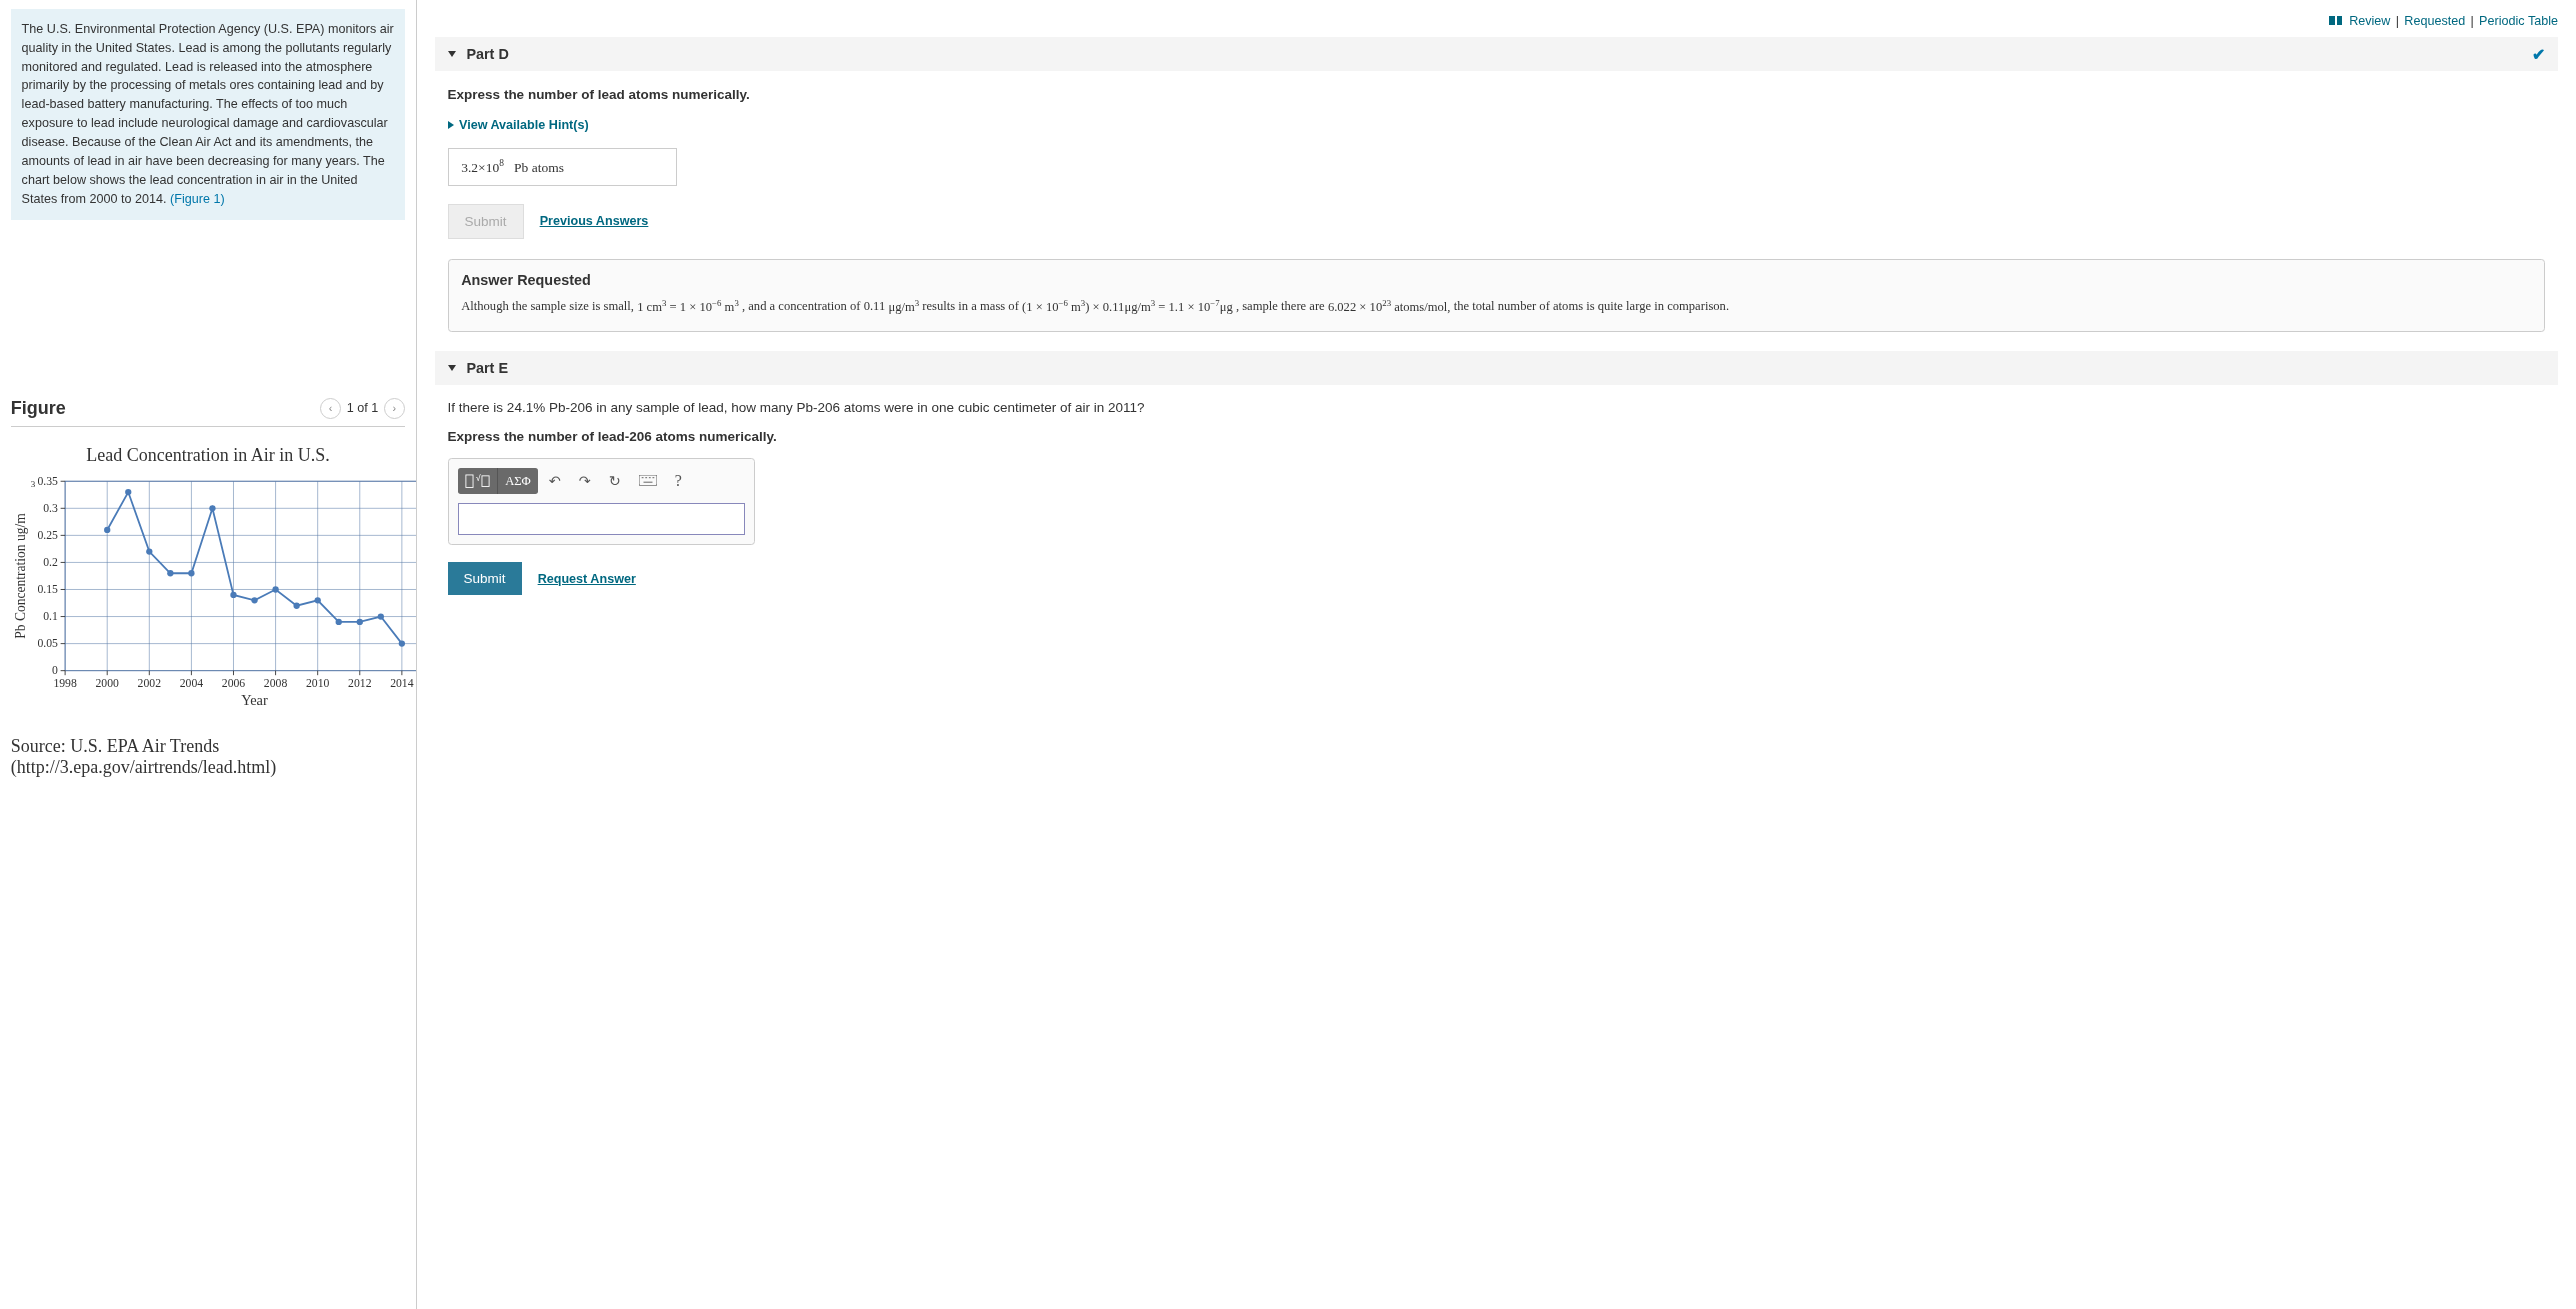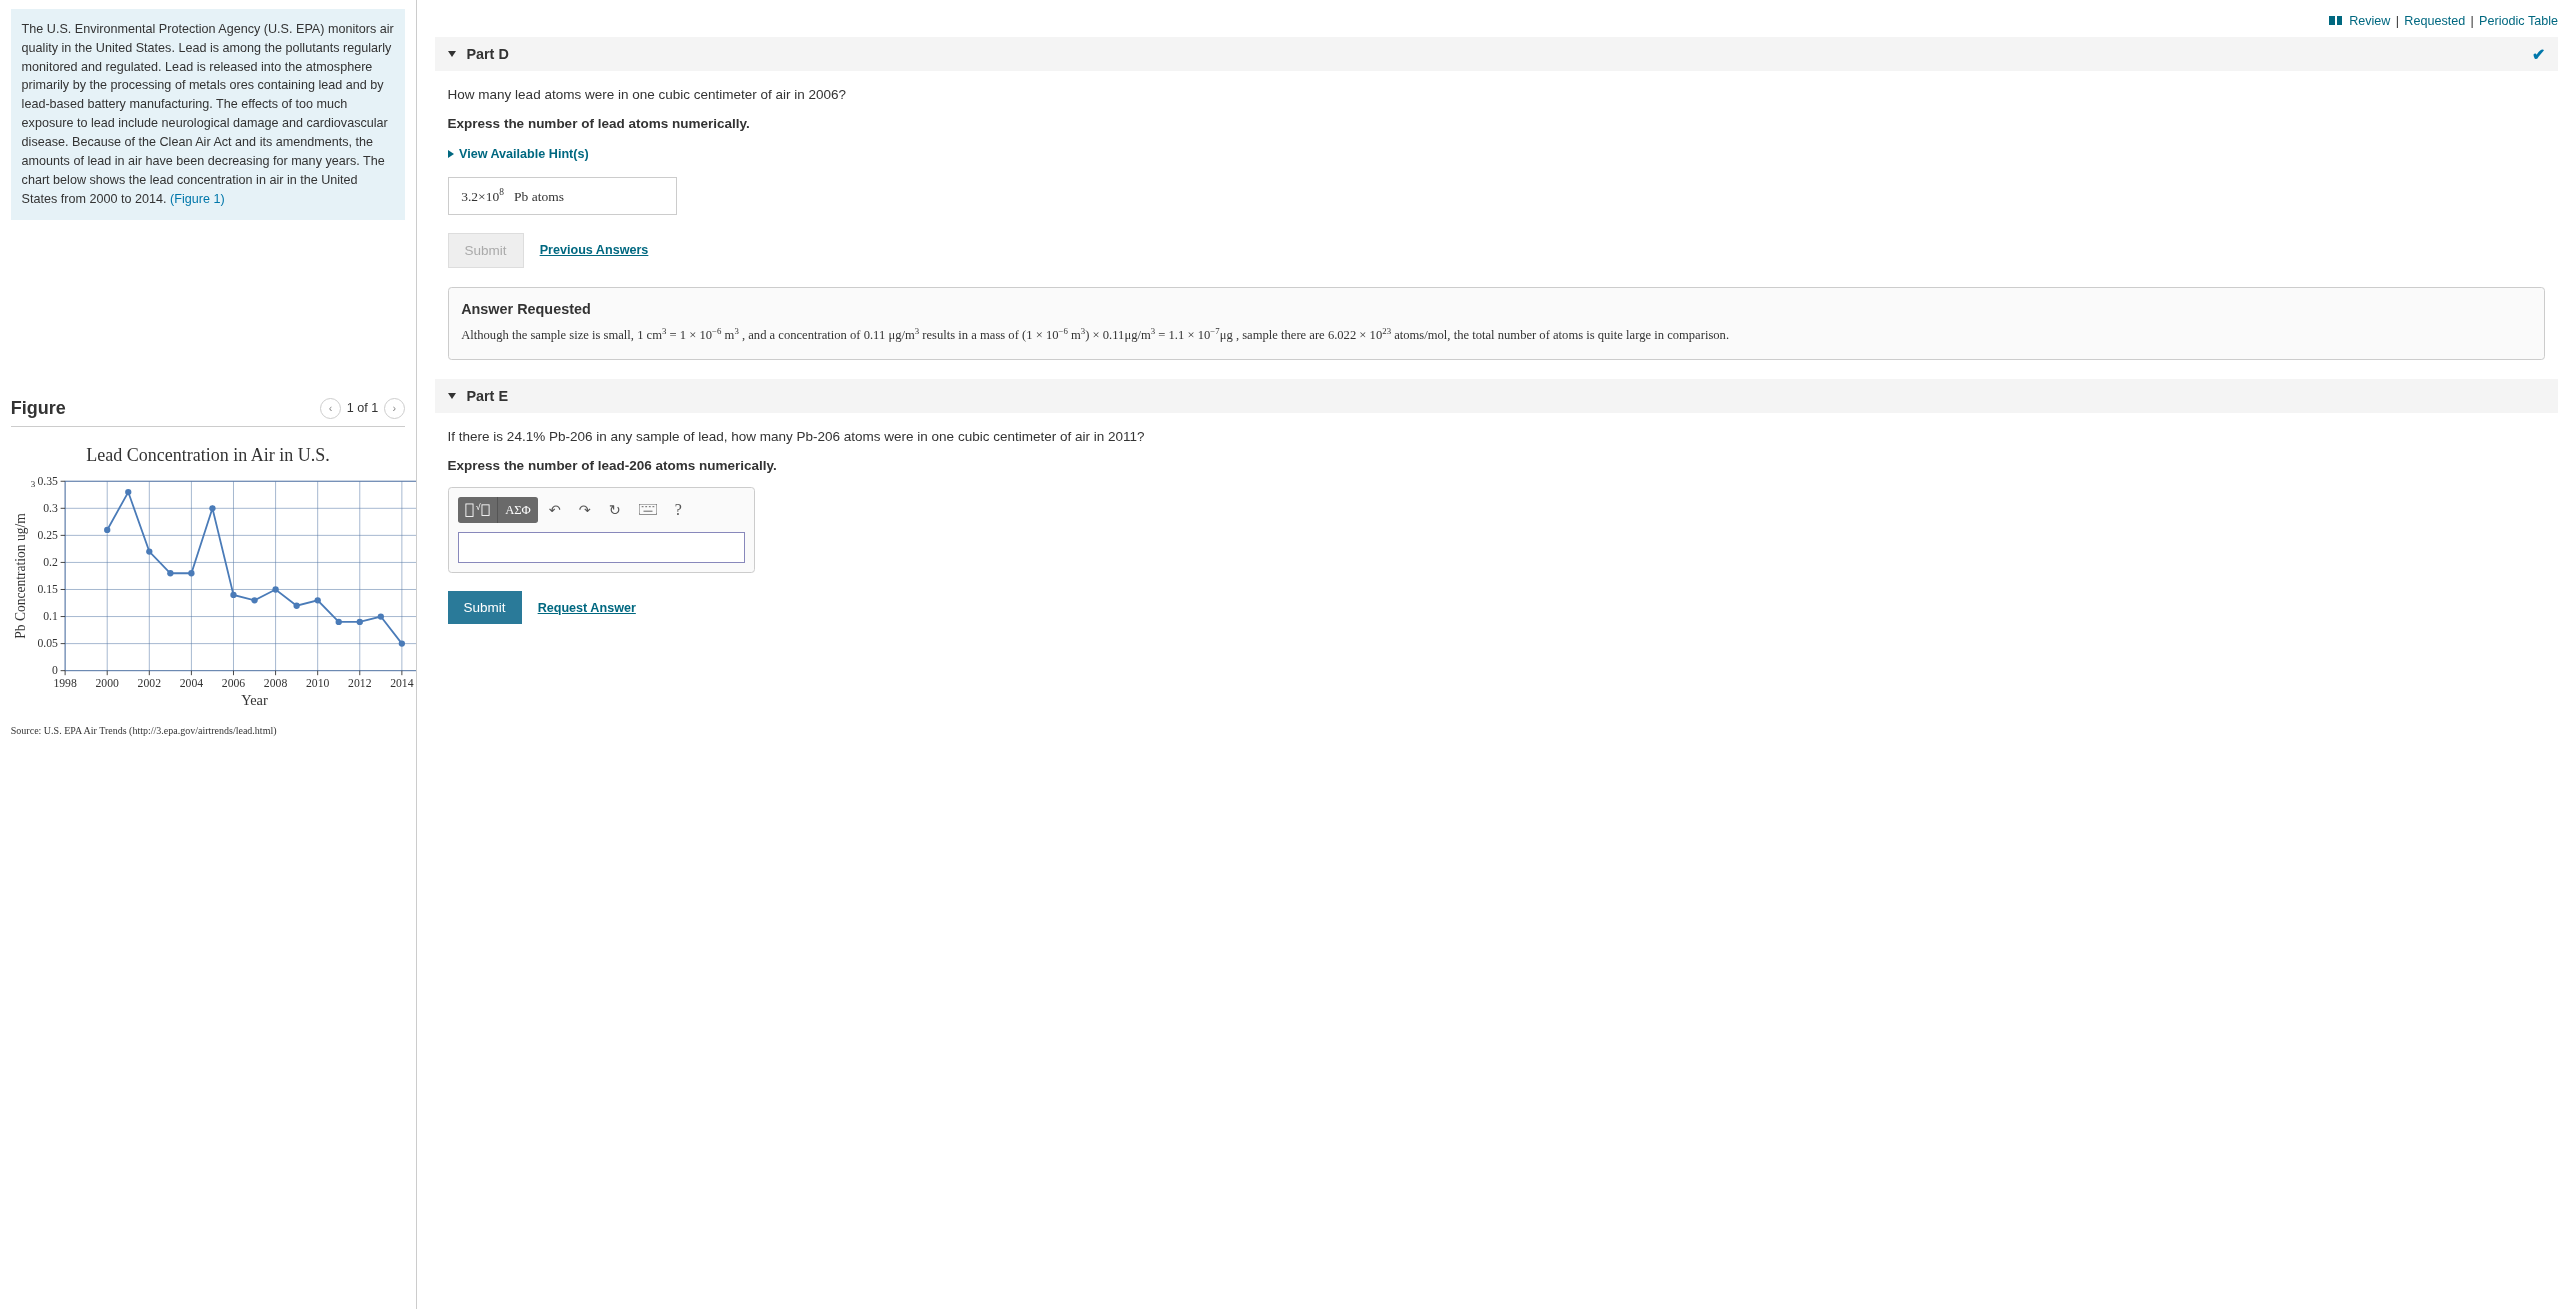--- a/index.html
+++ b/index.html
@@ -7,21 +7,21 @@
 .left-pane { width: 417px; border-right: 0.9px solid #ccc; padding: 9px 10.8px; overflow-y: auto; }
 .right-pane { flex: 1; padding: 9px 18px; overflow-y: auto; }
 .intro-box { background: #e6f2f7; padding: 10.8px; font-size: 12.6px; line-height: 1.5; color: #333; }
 .figure-link { color: #0077aa; }
 .figure-header { display: flex; justify-content: space-between; align-items: center; border-bottom: 0.9px solid #ccc; padding: 7.2px 0; margin-top: 171px; text-align: right; }
 .figure-title { font-size: 18px; font-weight: bold; }
 .figure-nav { display: flex; align-items: center; gap: 5.4px; font-size: 12.6px; }
 .nav-btn { width: 21.6px; height: 21.6px; border: 0.9px solid #ccc; border-radius: 50%; background: #fff; display: flex; align-items: center; justify-content: center; cursor: pointer; color: #888; font-size: 10.8px; }
 .chart-container { padding: 9px 0; }
 .chart-title { font-family: 'Times New Roman', serif; font-size: 18px; font-weight: normal; text-align: center; margin: 9px 0 5.4px; }
-.chart-source { font-family: 'Times New Roman', serif; font-size: 10px; margin-top: 9px; }
+.chart-source { font-family: 'Times New Roman', serif; font-size: 18px; margin-top: 20px; }
 .top-links { text-align: right; font-size: 12.6px; color: #006880; padding: 5.4px 0 9px; }
 .top-links span { cursor: pointer; }
 .top-links .sep { color: #333; margin: 0 1.8px; }
 .book-icon { display: inline-block; width: 12.6px; height: 9px; position: relative; margin-right: 3.6px; }
 .book-icon::before, .book-icon::after { content: ''; position: absolute; width: 5.4px; height: 9px; background: #006880; top: 0; }
 .book-icon::before { left: 0; }
 .book-icon::after { right: 0; }
 .part-header { background: #f4f4f4; padding: 9px 12.6px; display: flex; align-items: center; gap: 10.8px; font-size: 14.4px; font-weight: bold; margin-bottom: 12.6px; position: relative; }
 .part-header .check { position: absolute; right: 12.6px; color: #0077aa; font-size: 16px; }
 .caret-down { width: 0; height: 0; border-left: 4.5px solid transparent; border-right: 4.5px solid transparent; border-top: 6.3px solid #333; }
@@ -158,21 +158,20 @@
     <span class="sep">|</span>
     <span>Periodic Table</span>
   </div>
 
   <div class="part-section">
     <div class="part-header">
       <span class="caret-down"></span>
       <span>Part D</span>
       <span class="check">✔</span>
     </div>
-    <div class="question-text">How many lead atoms were in one cubic centimeter of air in 2006?</div>
     <div class="question-text bold-text">Express the number of lead atoms numerically.</div>
     <div class="hint-link">
       <span class="caret-right"></span>
       <span>View Available Hint(s)</span>
     </div>
     <div class="answer-display">
       <span>3.2×10</span><span class="sup">8</span>
       &nbsp;&nbsp;<span>Pb atoms</span>
     </div>
     <div class="button-row">

